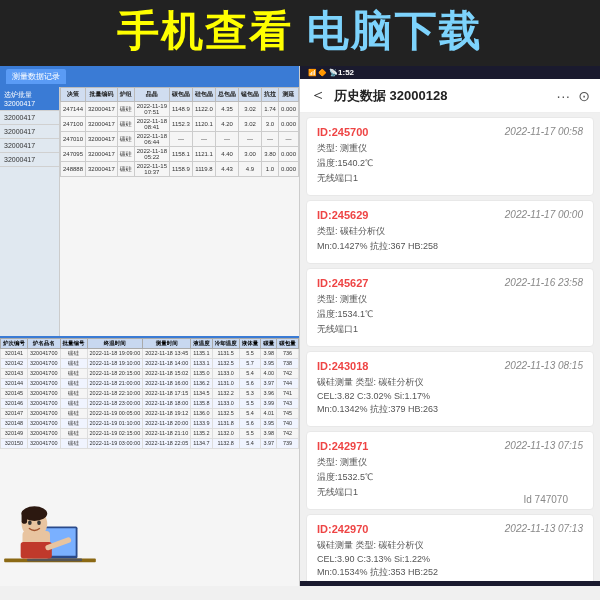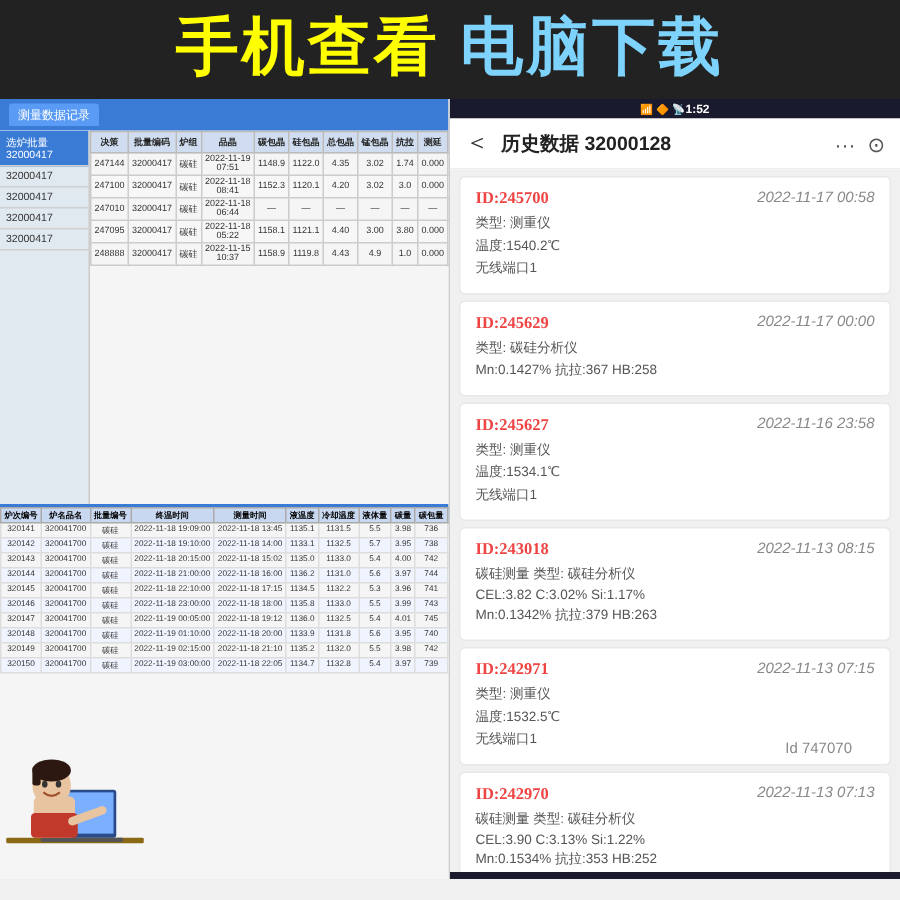--- a/index.html
+++ b/index.html
@@ -197,21 +197,21 @@
       overflow: hidden;
     }
 
     
     .mobile-status {
       background: #1a1a2e;
       color: #fff;
       font-size: 8px;
       padding: 2px 8px;
       display: flex;
-      justify-content: center;
+      justify-content: flex-start;
       align-items: center;
     }
 
     
     .mobile-app {
       background: #f5f5f5;
       margin: 0;
       height: calc(100% - 18px);
       display: flex;
       flex-direction: column;
@@ -257,21 +257,20 @@
     }
     .mobile-card-header {
       display: flex;
       justify-content: space-between;
       margin-bottom: 4px;
     }
     .mobile-card-id {
       font-size: 11px;
       font-weight: bold;
       color: #e44;
-      font-family: Liberation Serif, serif;
     }
     .mobile-card-time {
       font-size: 10px;
       color: #888;
       font-style: italic;
     }
     .mobile-card-row {
       font-size: 9px;
       color: #555;
       margin-bottom: 2px;

